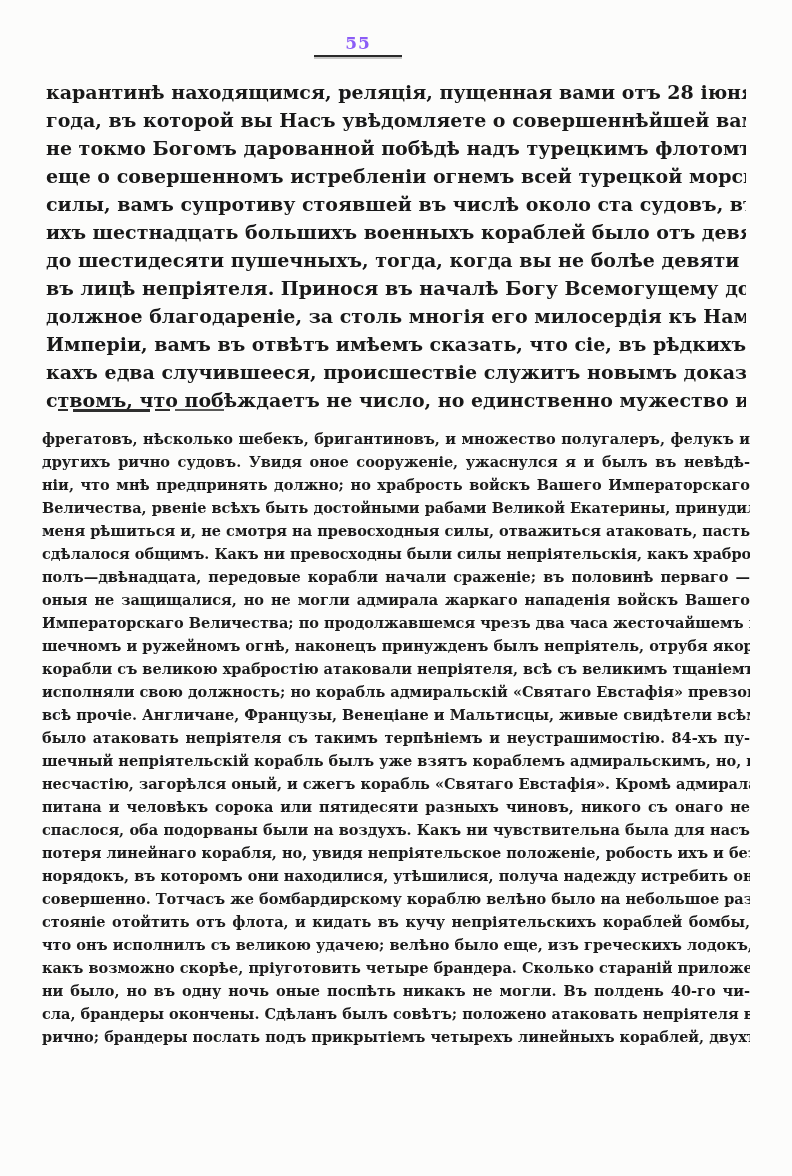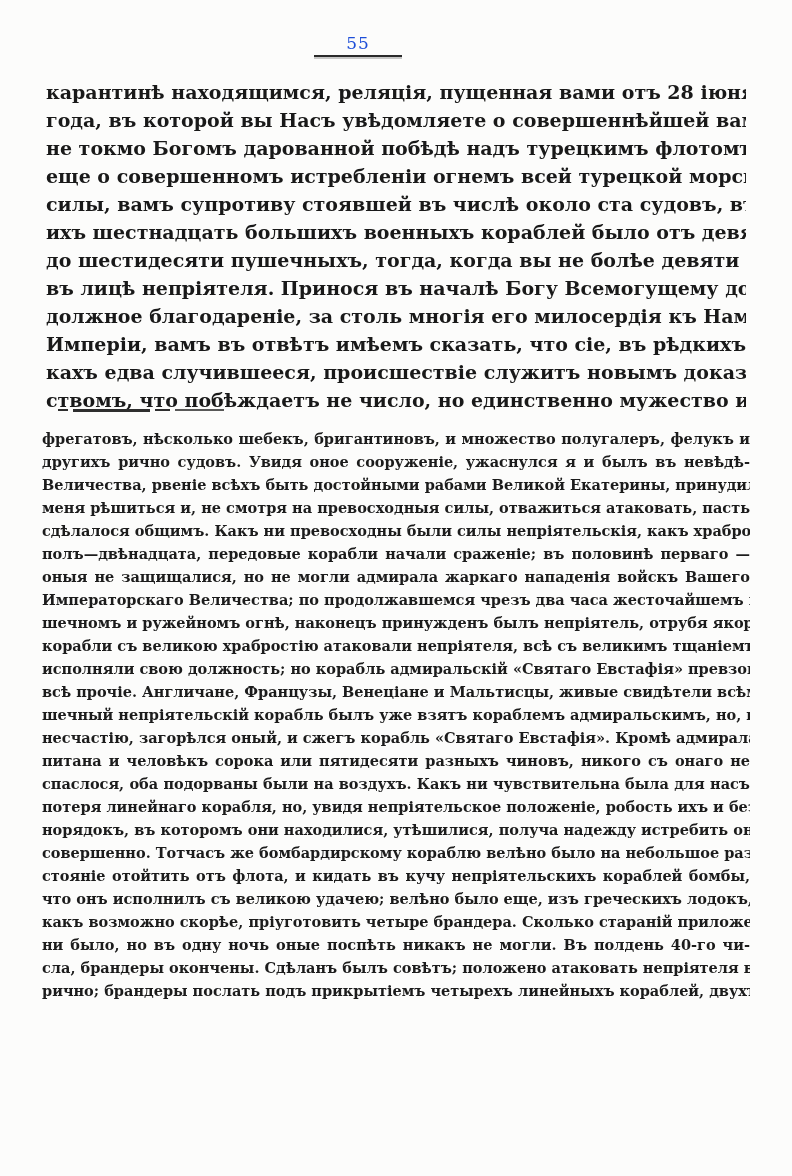--- a/index.html
+++ b/index.html
@@ -22,23 +22,23 @@
   
   .pagenum-wrap {
     position: absolute;
     left: 303px;
     top: 33px;
     width: 110px;
     text-align: center;
   }
   .pagenum {
     font-size: 17px;
-    font-weight: normal;
+    font-weight: bold;
     letter-spacing: 1px;
-    color: #1d4ed8;
+    color: #8b5cf6;
   }
   .pagenum-rule {
     margin: 2px auto 0 auto;
     width: 88px;
     height: 2px;
     background: #2a2a2a;
     box-shadow: 0 2px 0 rgba(40,40,40,.25);
   }
   
   .main {
@@ -120,30 +120,32 @@
       <div class="main-line">ствомъ, что побѣждаетъ не число, но единственно мужество и храб-</div>
     </div>
 
   <div class="footsep">
     <span class="d d1"></span><span class="d d2"></span><span class="d d3"></span><span class="d d4"></span>
   </div>
 
   <div class="foot">
       <div class="foot-line">фрегатовъ, нѣсколько шебекъ, бригантиновъ, и множество полугалеръ, фелукъ и</div>
       <div class="foot-line">другихъ рично судовъ. Увидя оное сооруженіе, ужаснулся я и былъ въ невѣдѣ-</div>
+      <div class="foot-line">ніи, что мнѣ предпринять должно; но храбрость войскъ Вашего Императорскаго</div>
       <div class="foot-line">Величества, рвеніе всѣхъ быть достойными рабами Великой Екатерины, принудили</div>
       <div class="foot-line">меня рѣшиться и, не смотря на превосходныя силы, отважиться атаковать, пасть</div>
       <div class="foot-line">сдѣлалося общимъ. Какъ ни превосходны были силы непріятельскія, какъ храбро</div>
       <div class="foot-line">полъ—двѣнадцата, передовые корабли начали сраженіе; въ половинѣ перваго —</div>
       <div class="foot-line">оныя не защищалися, но не могли адмирала жаркаго нападенія войскъ Вашего</div>
       <div class="foot-line">Императорскаго Величества; по продолжавшемся чрезъ два часа жесточайшемъ пу-</div>
       <div class="foot-line">шечномъ и ружейномъ огнѣ, наконецъ принужденъ былъ непріятель, отрубя якори,</div>
       <div class="foot-line">корабли съ великою храбростію атаковали непріятеля, всѣ съ великимъ тщаніемъ</div>
       <div class="foot-line">исполняли свою должность; но корабль адмиральскій «Святаго Евстафія» превзошелъ</div>
       <div class="foot-line">всѣ прочіе. Англичане, Французы, Венеціане и Мальтисцы, живые свидѣтели всѣмъ</div>
+      <div class="foot-line">было атаковать непріятеля съ такимъ терпѣніемъ и неустрашимостію. 84-хъ пу-</div>
       <div class="foot-line">шечный непріятельскій корабль былъ уже взятъ кораблемъ адмиральскимъ, но, по</div>
       <div class="foot-line">несчастію, загорѣлся оный, и сжегъ корабль «Святаго Евстафія». Кромѣ адмирала, ка-</div>
       <div class="foot-line">питана и человѣкъ сорока или пятидесяти разныхъ чиновъ, никого съ онаго не</div>
       <div class="foot-line">спаслося, оба подорваны были на воздухъ. Какъ ни чувствительна была для насъ</div>
       <div class="foot-line">потеря линейнаго корабля, но, увидя непріятельское положеніе, робость ихъ и без-</div>
       <div class="foot-line">норядокъ, въ которомъ они находилися, утѣшилися, получа надежду истребить оный</div>
       <div class="foot-line">совершенно. Тотчасъ же бомбардирскому кораблю велѣно было на небольшое раз-</div>
       <div class="foot-line">стояніе отойтить отъ флота, и кидать въ кучу непріятельскихъ кораблей бомбы,</div>
       <div class="foot-line">что онъ исполнилъ съ великою удачею; велѣно было еще, изъ греческихъ лодокъ,</div>
       <div class="foot-line">какъ возможно скорѣе, пріуготовить четыре брандера. Сколько стараній приложено</div>

